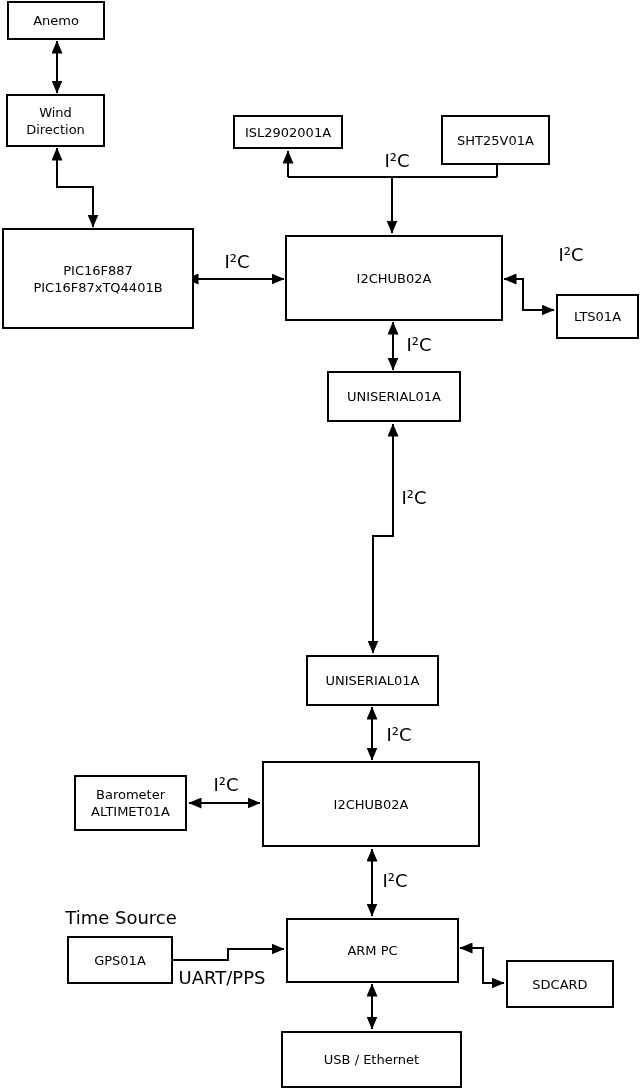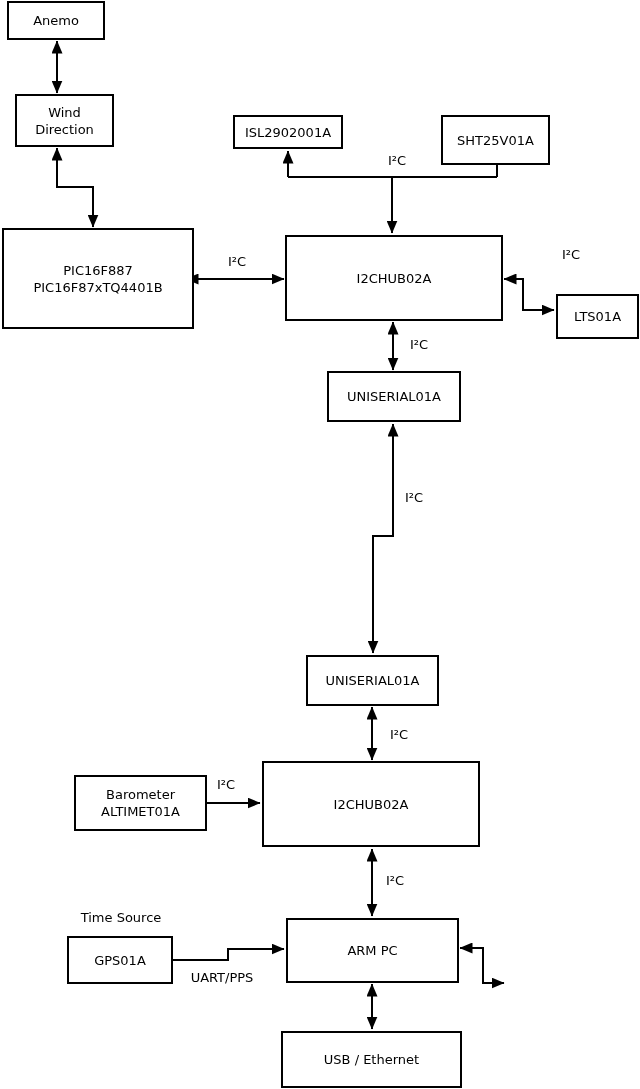--- a/index.html
+++ b/index.html
@@ -30,21 +30,21 @@
     align-items: center;
     justify-content: center;
     text-align: center;
     font-size: 13px;
     line-height: 17px;
     white-space: nowrap;
   }
   .lbl {
     position: absolute;
     transform: translate(-50%, -50%);
-    font-size: 13px;
+    font-size: 18px;
     line-height: 15px;
     white-space: nowrap;
   }
 </style>
 </head>
 <body>
 
 <div class="canvas">
 
   <svg class="wires" viewBox="0 0 640 1089" xmlns="http://www.w3.org/2000/svg">
@@ -68,21 +68,21 @@
     <path class="edge both" d="M372,849 V916"></path>
     <path class="edge end" d="M173,960 H228 V949 H284"></path>
     <path class="edge both" d="M460,948 H483 V983 H504"></path>
     <path class="edge both" d="M372,984 V1029"></path>
   </svg>
 
   <div class="node" style="left:7px;top:1px;width:98px;height:39px">
     <span>Anemo</span>
   </div>
 
-  <div class="node" style="left:15px;top:94px;width:99px;height:53px">
+  <div class="node" style="left:6px;top:94px;width:99px;height:53px">
     <span>Wind</span>
     <span>Direction</span>
   </div>
 
   <div class="node" style="left:2px;top:228px;width:192px;height:101px">
     <span>PIC16F887</span>
     <span>PIC16F87xTQ4401B</span>
   </div>
 
   <div class="node" style="left:233px;top:115px;width:110px;height:34px">
@@ -106,33 +106,36 @@
   </div>
 
   <div class="node" style="left:306px;top:655px;width:133px;height:51px">
     <span>UNISERIAL01A</span>
   </div>
 
   <div class="node" style="left:262px;top:761px;width:218px;height:86px">
     <span>I2CHUB02A</span>
   </div>
 
-  <div class="node" style="left:74px;top:775px;width:133px;height:56px">
+  <div class="node" style="left:74px;top:775px;width:113px;height:56px">
     <span>Barometer</span>
     <span>ALTIMET01A</span>
   </div>
 
   <div class="node" style="left:286px;top:918px;width:173px;height:65px">
     <span>ARM PC</span>
   </div>
 
   <div class="node" style="left:67px;top:936px;width:106px;height:48px">
     <span>GPS01A</span>
   </div>
 
+  <div class="node" style="left:506px;top:960px;width:108px;height:48px">
+    <span>SDCARD</span>
+  </div>
 
   <div class="node" style="left:281px;top:1031px;width:181px;height:57px">
     <span>USB / Ethernet</span>
   </div>
 
   <span class="lbl" style="left:397px;top:160px">I²C</span>
   <span class="lbl" style="left:237px;top:261px">I²C</span>
   <span class="lbl" style="left:571px;top:254px">I²C</span>
   <span class="lbl" style="left:419px;top:344px">I²C</span>
   <span class="lbl" style="left:414px;top:497px">I²C</span>

